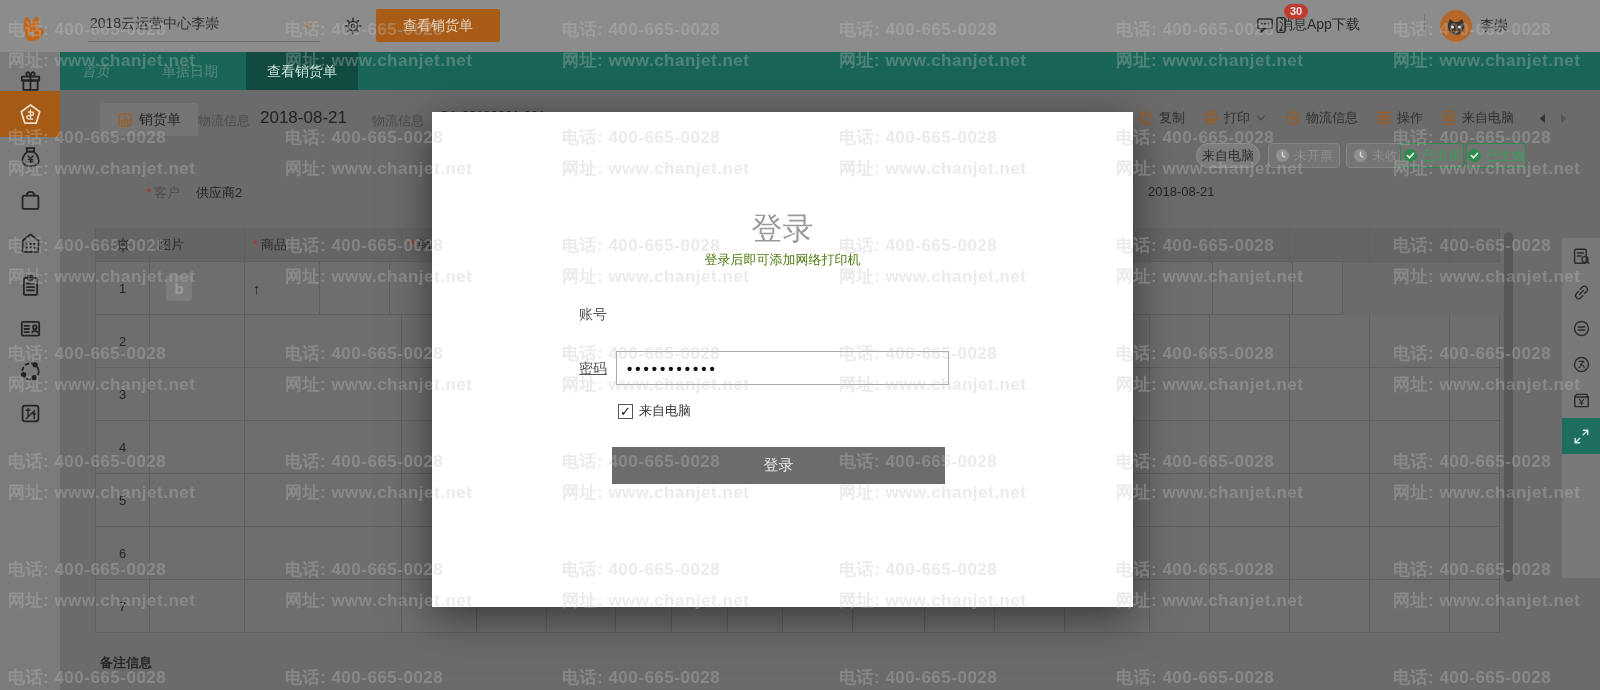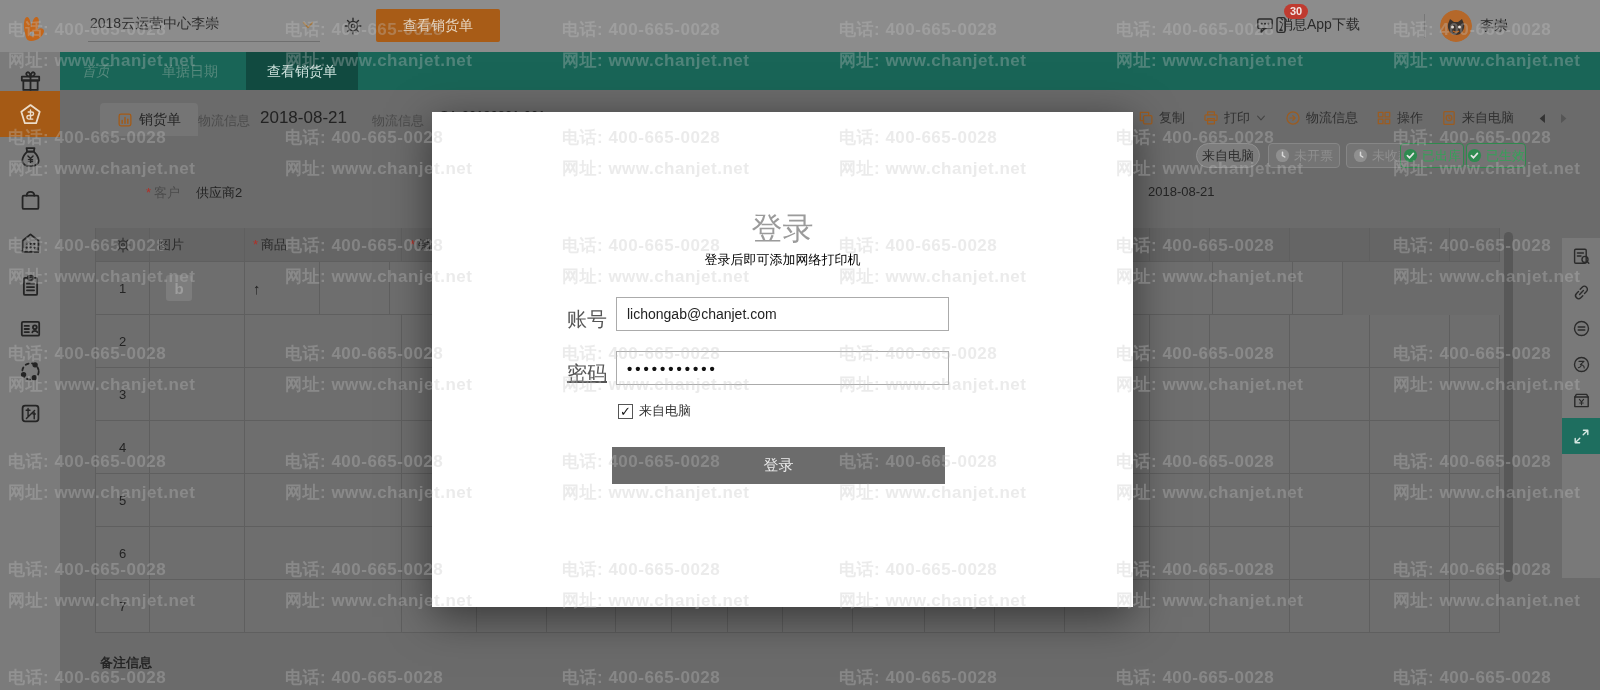--- a/index.html
+++ b/index.html
@@ -88,22 +88,22 @@
   .rail-item .ic{width:19px;height:19px;}
   .rail-item.active{background:#1e6e5f;color:#d6e8e3;height:36px;}
 
   
   .modal{position:absolute;left:432px;top:112px;width:701px;height:495px;background:#ffffff;
          box-shadow:0 10px 40px rgba(0,0,0,0.5);z-index:100;}
   .m-titlebar{position:absolute;left:0;top:0;width:100%;height:38px;background:#eae8e5;border-bottom:1px solid #d8d5d2;}
   .m-title{position:absolute;left:16px;top:10px;font-size:14px;font-weight:bold;color:#3b3b3b;}
   .m-close{position:absolute;right:12px;top:7px;font-size:19px;color:#666;cursor:pointer;padding:2px 6px;}
   .m-heading{position:absolute;left:0;top:96px;width:100%;text-align:center;font-size:31px;color:#9b9b9b;}
-  .m-sub{position:absolute;left:0;top:139px;width:100%;text-align:center;font-size:13px;color:#000000;}
-  .m-label{position:absolute;font-size:20px;color:#555;width:40px;text-align:right;}
+  .m-sub{position:absolute;left:0;top:139px;width:100%;text-align:center;font-size:13px;color:#4d7c0f;}
+  .m-label{position:absolute;font-size:14px;color:#555;width:40px;text-align:right;}
   .m-input{position:absolute;left:184px;width:333px;height:34px;border:1px solid #ababab;background:#fff;
            font-size:14px;color:#222;padding:0 10px;font-family:inherit;outline:none;}
   .m-input.pwd{font-weight:bold;letter-spacing:3px;font-size:15px;color:#111;}
   .m-checkrow{position:absolute;left:186px;top:290px;display:flex;align-items:center;gap:6px;cursor:pointer;}
   .m-checkbox{width:15px;height:15px;border:1px solid #555;background:#fff;font-size:13px;line-height:13px;
               text-align:center;color:#111;font-weight:bold;}
   .m-checklabel{font-size:13px;color:#333;}
   .m-submit{position:absolute;left:180px;top:335px;width:333px;height:37px;background:#6c6c6c;border:none;
             color:#ececec;font-size:15px;cursor:pointer;font-family:inherit;}
 
@@ -633,21 +633,20 @@
           </svg>
         </span>
       </div>
   </div>
 
   <div class="modal">
     <div class="m-heading">登录</div>
     <div class="m-sub">登录后即可添加网络打印机</div>
 
     <label class="m-label" style="left:135px;top:194px;">账号</label>
-    <input class="m-input" style="top: 185px;" value="lichongab@chanjet.com">
 
     <label class="m-label" style="left:135px;top:248px;text-decoration:underline;">密码</label>
     <input class="m-input pwd" style="top: 239px;" value="•••••••••••">
 
     <div class="m-checkrow">
       <span class="m-checkbox">✓</span>
       <span class="m-checklabel">来自电脑</span>
     </div>
 
     <button class="m-submit">登录</button>

